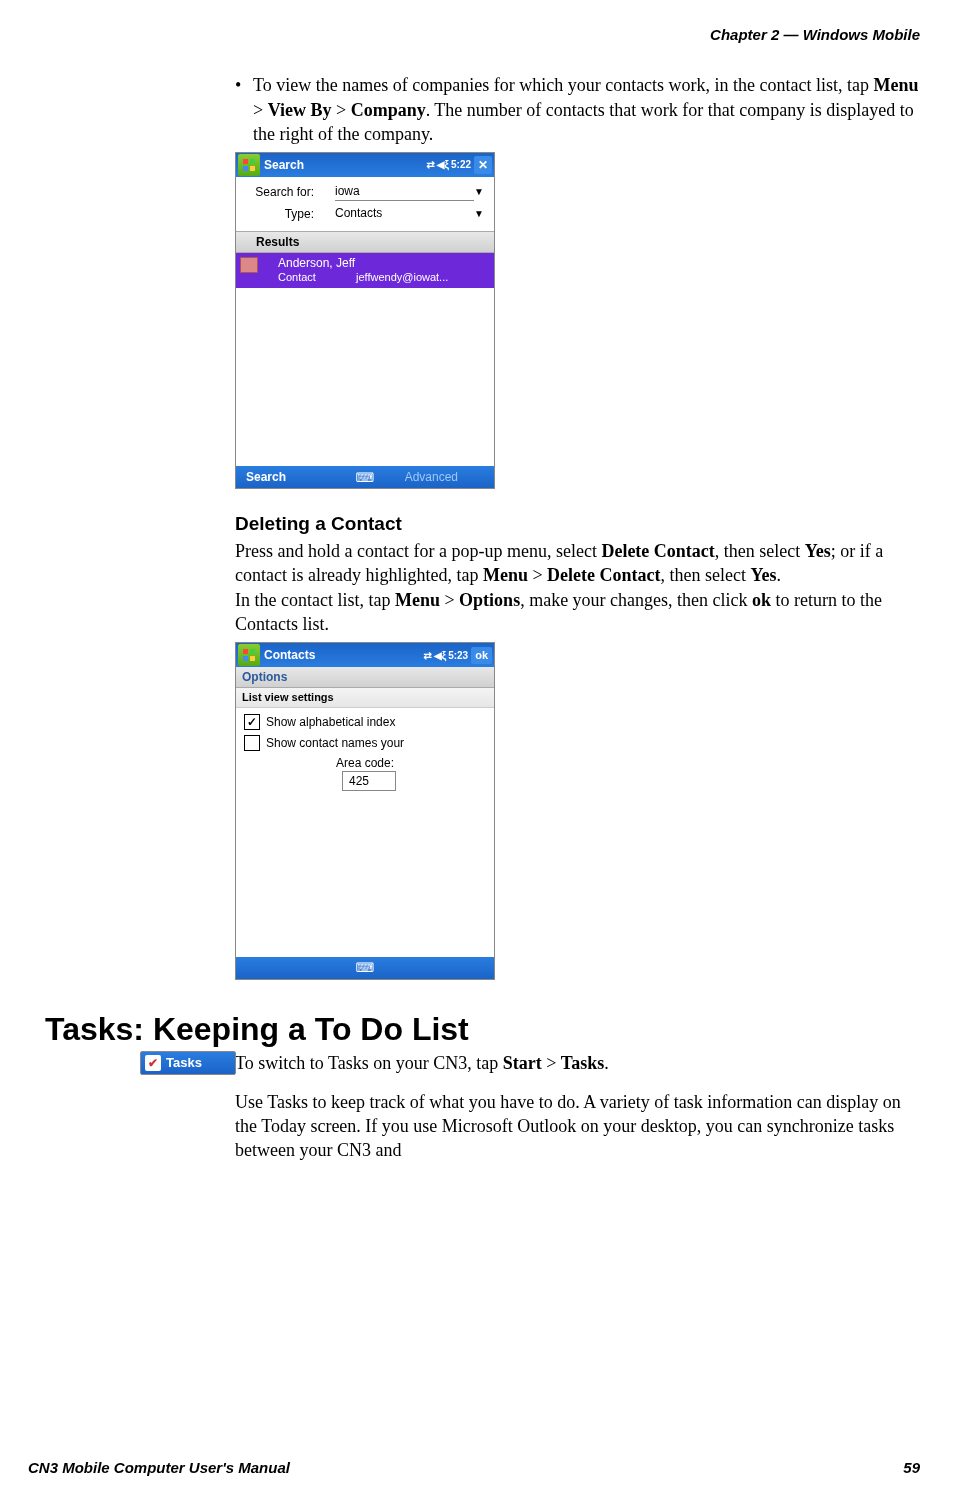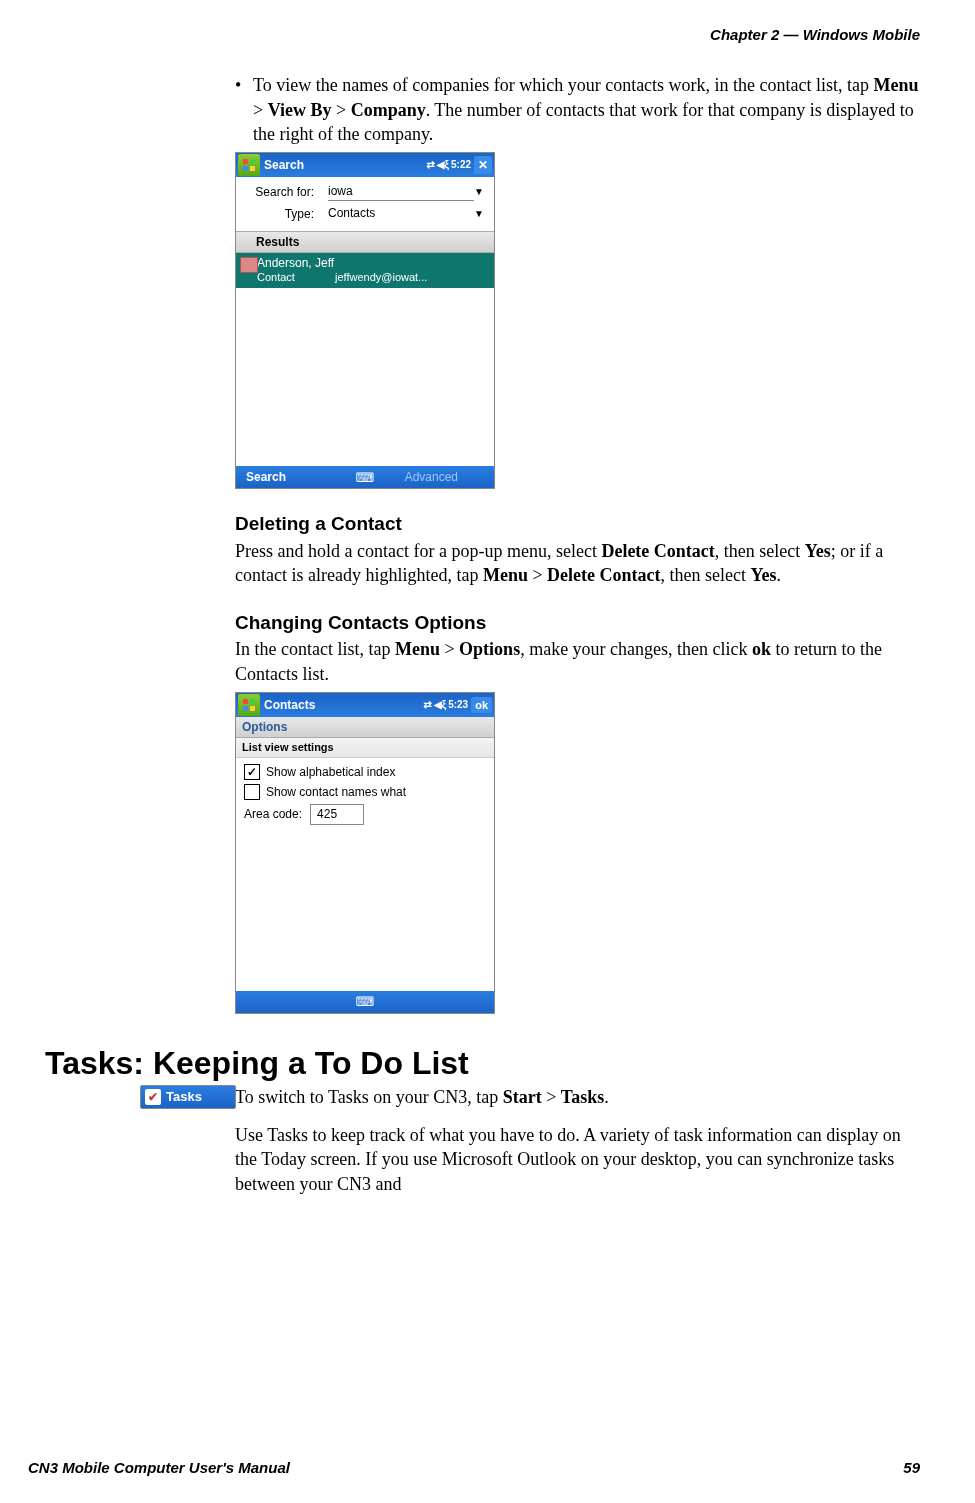--- a/index.html
+++ b/index.html
@@ -112,35 +112,35 @@
       background: #3a8be8;
       color: #fff;
       padding: 1px 4px;
       margin-left: 3px;
       border-radius: 2px;
       font-size: 11px;
       font-weight: bold;
     }
     .form-area { padding: 6px 8px 4px 8px; font-size: 12px; color: #000; }
     .form-row { display: flex; align-items: center; margin-bottom: 4px; }
-    .form-label { width: 70px; text-align: right; padding-right: 14px; }
+    .form-label { width: 70px; text-align: right; padding-right: 21px; }
     .form-input { flex: 1; border-bottom: 1px solid #888; padding-bottom: 1px; }
     .dropdown-caret { color: #000; margin-left: auto; padding-right: 2px; font-size: 10px; }
     .bar-header {
       background: linear-gradient(to bottom, #e8e8e8, #d0d0d0);
       border-top: 1px solid #aaa;
       border-bottom: 1px solid #aaa;
       padding: 2px 20px;
       font-weight: bold;
       font-size: 12px;
     }
     .result-item {
-      background: #0f766e;
-      color: #fff;
-      padding: 3px 6px 4px 21px;
+      background: #6d28d9;
+      color: #fff;
+      padding: 3px 6px 4px 42px;
       position: relative;
       font-size: 12px;
       line-height: 1.25;
     }
     .result-item .contact-icon {
       position: absolute;
       left: 4px;
       top: 4px;
       width: 16px;
       height: 14px;
@@ -184,21 +184,21 @@
       height: 14px;
       border: 1px solid #000;
       margin-right: 6px;
       display: flex;
       align-items: center;
       justify-content: center;
       font-size: 12px;
       font-weight: bold;
       line-height: 1;
     }
-    .area-code-row { display: flex; align-items: center; margin-top: 4px; }
+    .area-code-row { display: flex; align-items: center; margin-top: 4px; flex-direction: column; }
     .area-input {
       border: 1px solid #888;
       padding: 1px 6px;
       margin-left: 8px;
       width: 40px;
     }
     .kbd-icon { font-size: 13px; }
     
     .tasks-pill {
       position: absolute;
@@ -290,21 +290,20 @@
       <div class="bottom-seg"><span class="kbd-icon">⌨</span></div>
       <div class="bottom-seg right">Advanced</div>
     </div>
   </div>
 
   <div class="subheading">Deleting a Contact</div>
   <div class="body-text">
     <span>Press and hold a contact for a pop-up menu, select </span><span class="bold">Delete Contact</span><span>, then select </span><span class="bold">Yes</span><span>; or if a contact is already highlighted, tap </span><span class="bold">Menu</span><span> &gt; </span><span class="bold">Delete Contact</span><span>, then select </span><span class="bold">Yes</span><span>.</span>
   </div>
 
-  <div class="subheading">Changing Contacts Options</div>
   <div class="body-text">
     <span>In the contact list, tap </span><span class="bold">Menu</span><span> &gt; </span><span class="bold">Options</span><span>, make your changes, then click </span><span class="bold">ok</span><span> to return to the Contacts list.</span>
   </div>
 
   <div class="mobile-shot">
     <div class="mobile-titlebar">
       <div class="start-flag">
         <svg width="14" height="14" viewBox="0 0 14 14">
             <rect x="1" y="1" width="5" height="5" fill="#f44"></rect>
             <rect x="8" y="1" width="5" height="5" fill="#4c4"></rect>
@@ -322,21 +321,21 @@
     </div>
     <div class="options-bar">Options</div>
     <div class="section-label">List view settings</div>
     <div class="opt-body">
       <div class="checkbox-row">
         <div class="cb">✓</div>
         <div>Show alphabetical index</div>
       </div>
       <div class="checkbox-row">
         <div class="cb"></div>
-        <div>Show contact names what</div>
+        <div>Show contact names your</div>
       </div>
       <div class="area-code-row">
         <div>Area code:</div>
         <div class="area-input">425</div>
       </div>
     </div>
     <div class="white-area-2"></div>
     <div class="mobile-bottom">
       <div class="bottom-seg"></div>
       <div class="bottom-seg"><span class="kbd-icon">⌨</span></div>

